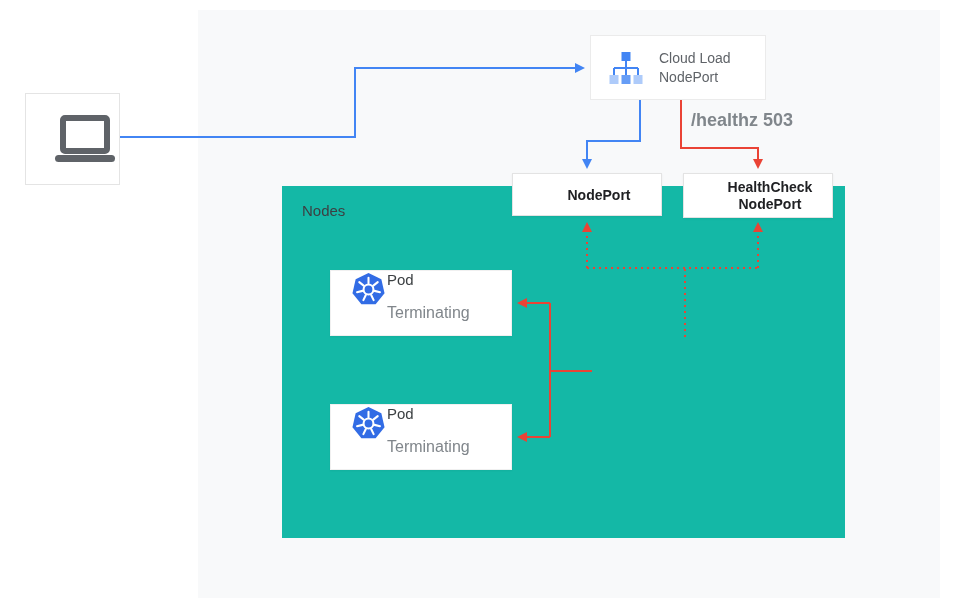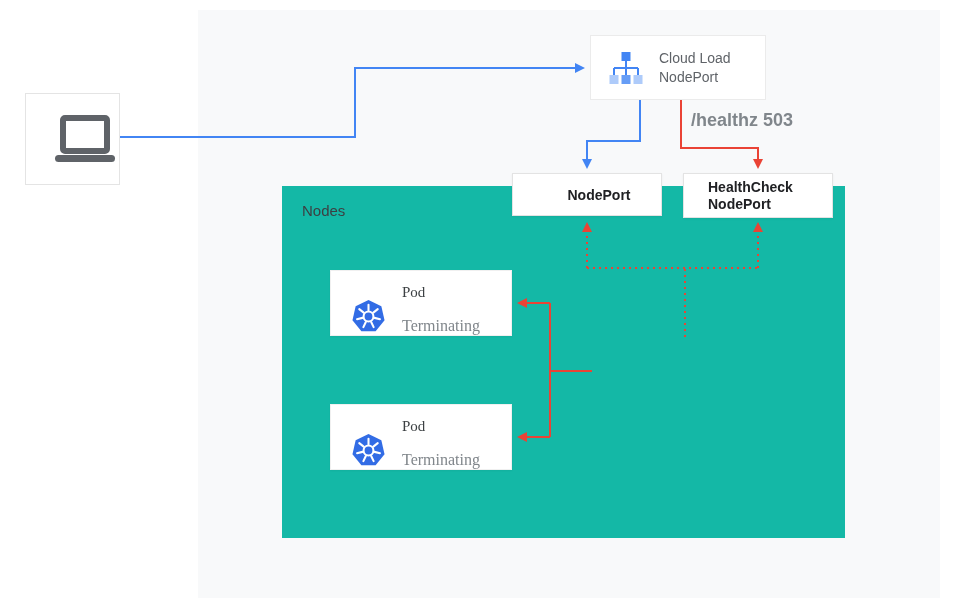--- a/index.html
+++ b/index.html
@@ -61,29 +61,28 @@
     border: 1px solid #e3e3e3;
     box-shadow: 0 1px 2px rgba(0,0,0,.06);
     display: flex; align-items: center; justify-content: center;
     font-size: 14px; font-weight: bold; color: #202124;
   }
   .hcnp-card {
     left: 683px; top: 173px;
     width: 150px; height: 45px;
     border: 1px solid #e3e3e3;
     box-shadow: 0 1px 2px rgba(0,0,0,.06);
-    display: flex; flex-direction: column; align-items: flex-start; justify-content: center;
+    display: flex; flex-direction: column; align-items: center; justify-content: center;
     font-size: 14px; font-weight: bold; color: #202124; line-height: 17px;
   }
   .entity-card {
-    display: flex; align-items: flex-end;
-    gap: 15px; padding-left: 19px;
+    display: flex; align-items: flex-start;
+    padding-left: 19px;
     box-shadow: 0 1px 2px rgba(0,0,0,.05);
     border: 1px solid #f0f0f0;
-    font-family: Liberation Serif, serif;
   }
   .pod1 { left: 330px; top: 270px; width: 182px; height: 66px; }
   .pod2 { left: 330px; top: 404px; width: 182px; height: 66px; }
   .kp-card { left: 592px; top: 337px; width: 186px; height: 68px; }
   .entity-title { font-size: 15px; color: #3c4043; }
   .entity-subtitle { font-size: 16px; color: #80868b; margin-top: 16px; }
   .healthz {
     position: absolute;
     left: 691px; top: 110px;
     font-size: 18px; font-weight: bold;

